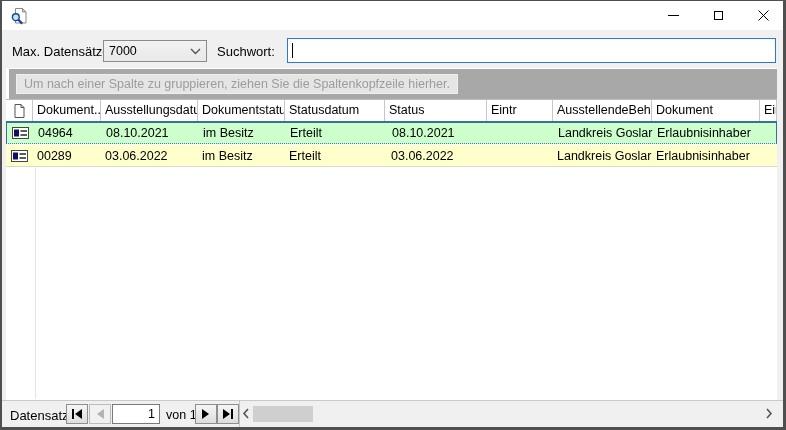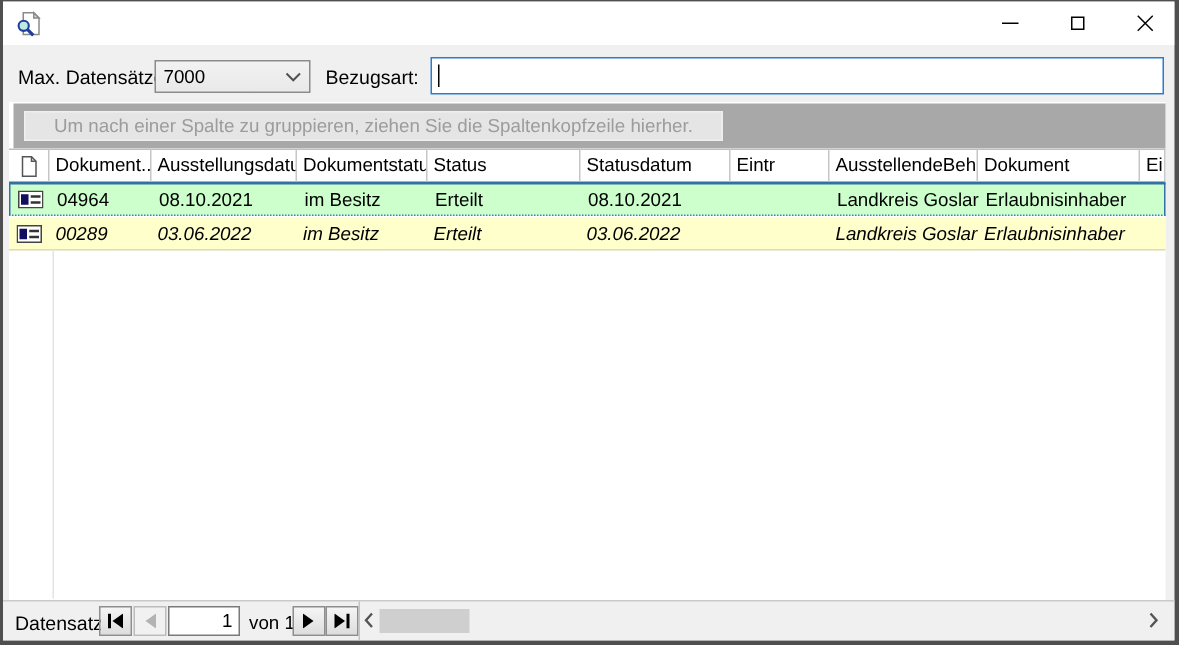--- a/index.html
+++ b/index.html
@@ -30,33 +30,33 @@
     position:absolute; left:285px; top:37px; width:489px; height:25px;
     background:#fff; border:1px solid #2a7ad4; font-size:13px; padding:0 3px;
     font-family:"Liberation Sans",sans-serif; outline:none;
   }
   .caret { position:absolute; left:290px; top:42px; width:1px; height:15px; background:#000; }
   
   .grid { position:absolute; left:4px; top:67px; width:771px; height:332px; background:#fff; }
   .group-panel { position:absolute; left:3px; right:0; top:1px; height:30px; background:#a8a8a8; }
   .group-hint {
     position:absolute; left:7px; top:5px; height:20px; line-height:18px;
-    padding:0 19px; background:#e5e5e5; border:1px solid #efefef;
+    padding:0 7px; background:#e5e5e5; border:1px solid #efefef;
     font-size:12.5px; color:#9c9c9c; white-space:nowrap;
   }
   .header-row { position:absolute; left:0; right:0; top:31px; height:23px; background:#fff; border-bottom:1px solid #35719f; display:flex; }
   .hcell {
     height:22px; border-top:1px solid #bdbdbd; border-right:1px solid #c6c6c6;
     font-size:12.5px; line-height:21px; padding-left:4px; color:#000;
     white-space:nowrap; overflow:hidden; flex:none; display:flex; align-items:center;
   }
   .hcell.icon-cell { justify-content:center; padding-left:0; }
   .trow { position:absolute; left:0; right:0; height:22px; display:flex; }
   .trow.selected { border:1px solid #35719f; border-bottom:1px dotted #3f7fc2; }
-  .trow.plain { border-bottom:1px solid #d8d8cc;font-style:italic; }
+  .trow.plain { border-bottom:1px solid #d8d8cc; }
   .tcell { height:100%; font-size:12.5px; line-height:20px; padding-left:4px; white-space:nowrap; overflow:hidden; flex:none; display:flex; align-items:center; }
   .tcell.icon-cell { justify-content:center; padding-left:0; }
   .col-line { position:absolute; left:29px; top:98px; bottom:1px; width:1px; background:#e3e3e3; }
   
   .navbar { position:absolute; left:0; right:0; bottom:0; height:27px; background:#f0f0f0; border-top:1px solid #c9c9c9; }
   .nav-btn {
     position:absolute; top:3px; width:22px; height:20px;
     background:linear-gradient(#f5f5f5,#dddddd); border:1px solid #8e8e8e;
     display:flex; align-items:center; justify-content:center; cursor:default;
   }
@@ -94,40 +94,40 @@
     </button>
   </div>
 
   <div class="lbl" style="left:10px; top:43px;">Max. Datensätze:</div>
   <div class="combo">
     <span>7000</span>
     <svg class="chev" width="11" height="7" viewBox="0 0 11 7">
       <polyline points="1,1 5.5,5.5 10,1" fill="none" stroke="#505050" stroke-width="1.3"></polyline>
     </svg>
   </div>
-  <div class="lbl" style="left:215px; top:43px;">Bezugsart:</div>
+  <div class="lbl" style="left:215px; top:43px;">Suchwort:</div>
   <input class="search-input" type="text" value="" style="">
   <div class="caret"></div>
 
   <div class="grid">
     <div class="group-panel">
       <div class="group-hint">Um nach einer Spalte zu gruppieren, ziehen Sie die Spaltenkopfzeile hierher.</div>
     </div>
     <div class="header-row" id="header-row">
         <div class="hcell icon-cell" style="width:27px">
           <svg width="11" height="14" viewBox="0 0 11 14">
             <path d="M1 0.5 h6 l3 3 v10 h-9 z" fill="#fff" stroke="#555"></path>
             <path d="M7 0.5 v3 h3" fill="none" stroke="#555"></path>
           </svg>
         </div>
         <div class="hcell" style="width:68px">Dokument...</div>
         <div class="hcell" style="width:97px">Ausstellungsdatum</div>
         <div class="hcell" style="width:87px">Dokumentstatus</div>
+        <div class="hcell" style="width:100px">Statusdatum</div>
         <div class="hcell" style="width:102px">Status</div>
-        <div class="hcell" style="width:100px">Statusdatum</div>
         <div class="hcell" style="width:66px">Eintr</div>
         <div class="hcell" style="width:99px">AusstellendeBeh...</div>
         <div class="hcell" style="width:108px">Dokument</div>
         <div class="hcell" style="width:17px">Eintr</div>
       </div>
     <div id="rows-container">
         <div class="trow selected" style="top:54px; background:#ccffcc;">
           <div class="tcell icon-cell" style="width:27px">
             <svg width="17" height="12" viewBox="0 0 17 12">
               <rect x="0.5" y="0.5" width="16" height="11" fill="#fff" stroke="#444"></rect>

